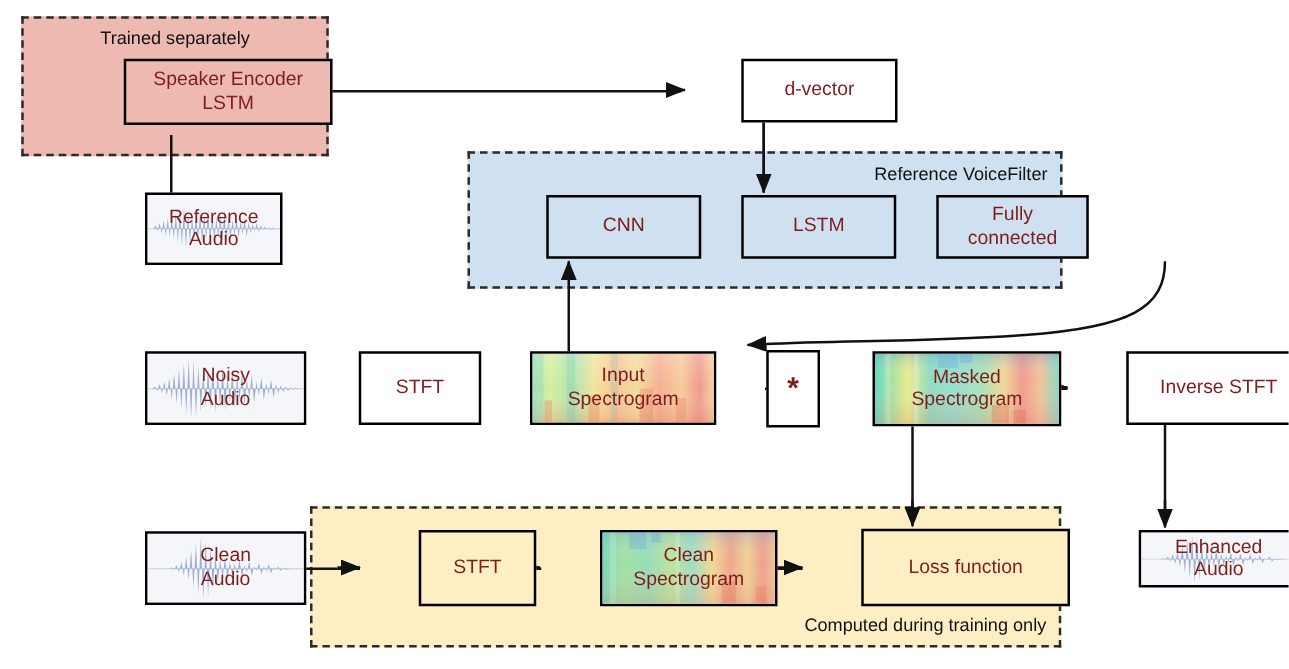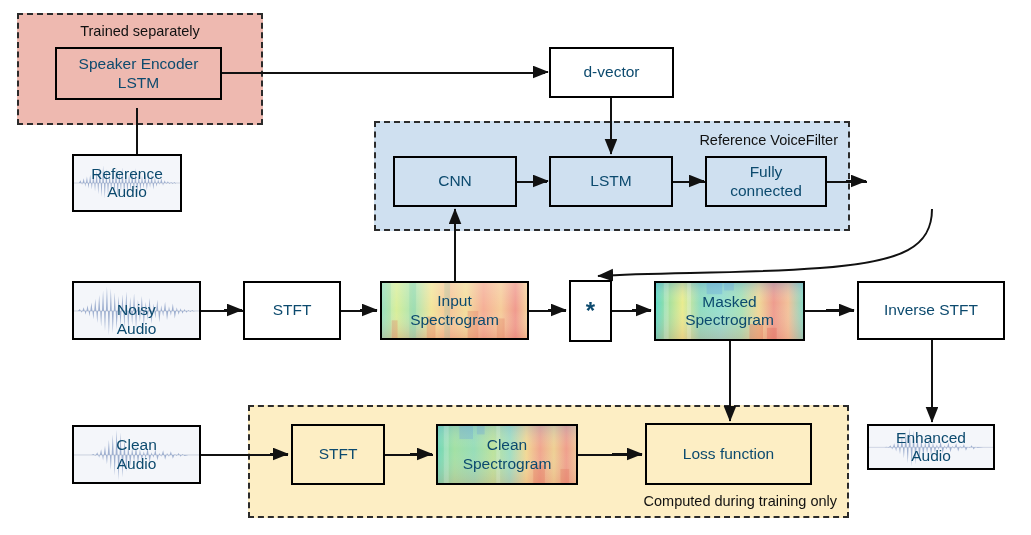--- a/index.html
+++ b/index.html
@@ -8,23 +8,24 @@
 
   
   .node{
     position:absolute;
     box-sizing:border-box;
     border:2.5px solid #000;
     display:flex;align-items:center;justify-content:center;
     text-align:center;
     font-size:15.5px;
     line-height:1.18;
-    color:#0c4a6e;
+    color:#7f1d1d;
     background:#fff;
     z-index:6;
+    margin-left:44px;
   }
   .node .lbl{position:relative;z-index:3;white-space:pre-line;}
 
   
   .group{
     position:absolute;
     box-sizing:border-box;
     z-index:1;
   }
   .group .grp-title{
@@ -161,21 +162,21 @@
   <div class="node fill-blue" style="left:549px;top:156px;width:124px;height:51px;">
     <span class="lbl">LSTM</span>
   </div>
 
   <div class="node fill-blue" style="left:705px;top:156px;width:122px;height:51px;">
     <span class="lbl">Fully
 connected</span>
   </div>
 
 
-  <div class="node" style="left:72px;top:281px;width:129px;height:59px;background:#f4f6fa;align-items:flex-end;">
+  <div class="node" style="left:72px;top:281px;width:129px;height:59px;background:#f4f6fa;">
     <svg class="art" viewBox="0 0 129 59" preserveAspectRatio="none">
       <rect x="0" y="0" width="129" height="59" fill="#f4f6fa"></rect>
       <line x1="0" y1="30" x2="129" y2="30" stroke="#c8cfdd" stroke-width="1"></line>
       <g fill="#9fb0d0">
         <path d="M4,30 6,28 8,32 10,26 12,34 14,24 16,36 18,21 20,39 22,17 24,43 26,13 28,47 30,8 32,52 34,4 36,56 38,6 40,54 42,10 44,50 46,14 48,46 50,12 52,48 54,9 56,51 58,15 60,45 62,11 64,49 66,18 68,42 70,14 72,46 74,20 76,40 78,16 80,44 82,22 84,38 86,18 88,42 90,24 92,36 94,20 96,40 98,25 100,35 102,22 104,38 106,26 108,34 110,27 112,33 114,28 116,32 118,29 120,31 122,29 124,31 L124,30 Z"></path>
       </g>
     </svg>
     <span class="lbl">Noisy
 Audio</span>
   </div>

